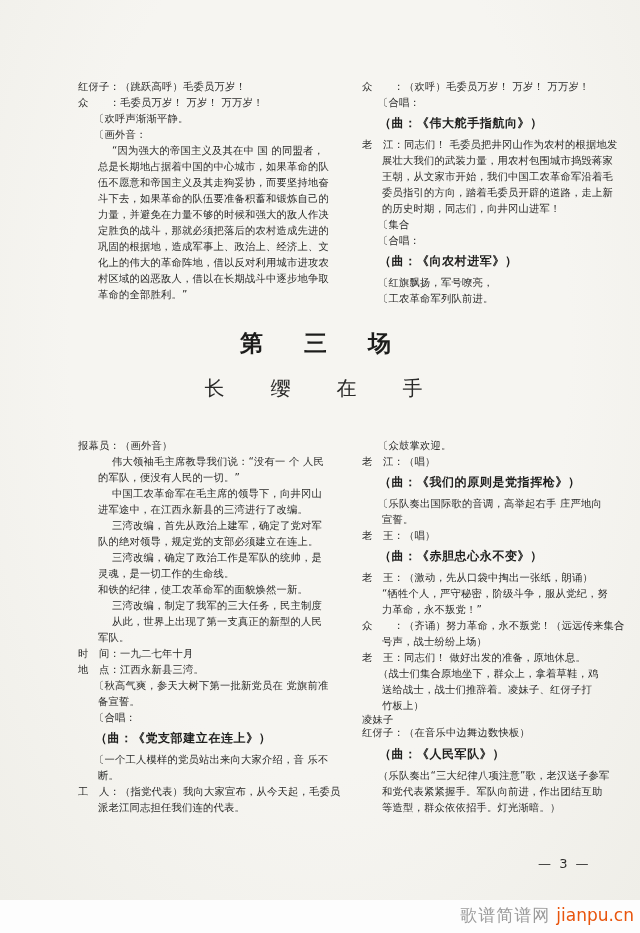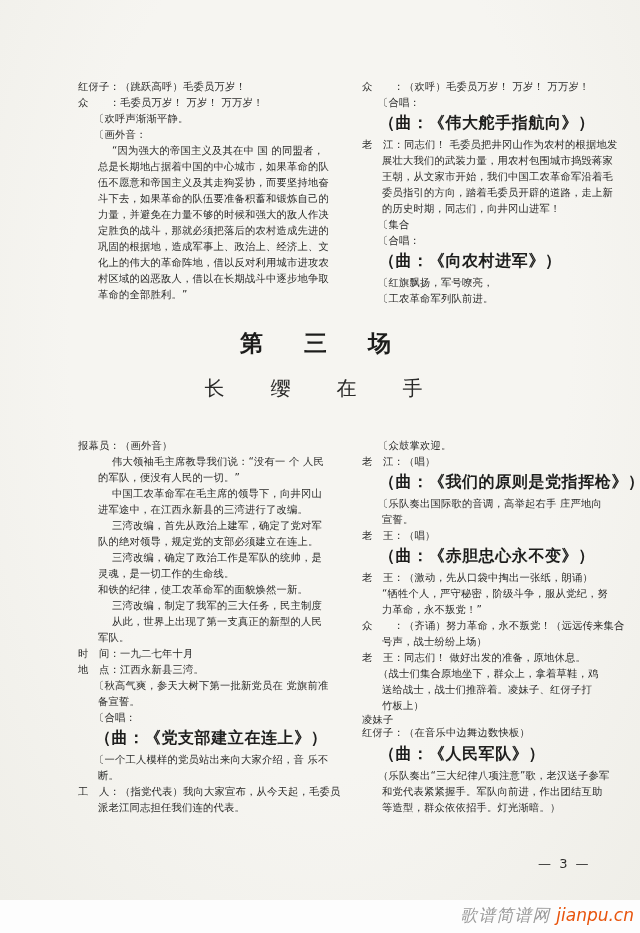--- a/index.html
+++ b/index.html
@@ -13,21 +13,21 @@
     background:radial-gradient(ellipse at 50% 38%, #f6f5f1 55%, #efeee8 100%);
     color:#2a2a29;
   }
   .col{position:absolute;font-size:10.3px;color:#2a2a29;}
   .line{line-height:16px;white-space:nowrap;letter-spacing:0.2px;}
   .sp{padding-left:0;}
   .w{padding-left:20px;}
   .p{padding-left:34px;}
   .st{padding-left:16px;}
   .song{
-    padding-left:17px;font-weight:bold;font-size:16px;
+    padding-left:17px;font-weight:bold;font-size:12px;
     margin:5px 0 5px 0;letter-spacing:0.6px;color:#1e1e1d;
   }
   .names{line-height:12px;padding-left:0;}
   .names-last{line-height:15px;padding-left:0;margin-bottom:6px;}
 
   #col-left-top{left:78px;top:78px;width:274px;}
   #col-right-top{left:362px;top:78px;width:232px;}
   #col-left-bottom{left:78px;top:437px;width:274px;}
   #col-right-bottom{left:362px;top:437px;width:232px;}
 
@@ -41,21 +41,20 @@
   }
 
   .page-number{
     position:absolute;left:538px;top:856px;
     font-size:13px;color:#2f2f2e;letter-spacing:2px;
   }
 
   .watermark-strip{
     position:absolute;left:0;top:900px;width:640px;height:33px;
     background:#fdfdfd;
-    font-style:italic;
   }
   .watermark{
     position:absolute;right:6px;top:4px;font-size:17px;white-space:nowrap;
   }
   .wm-site{color:#9b9b9b;letter-spacing:1px;}
   .wm-url{color:#e8540c;font-weight:500;margin-left:6px;}
 </style>
 </head>
 <body>
 

